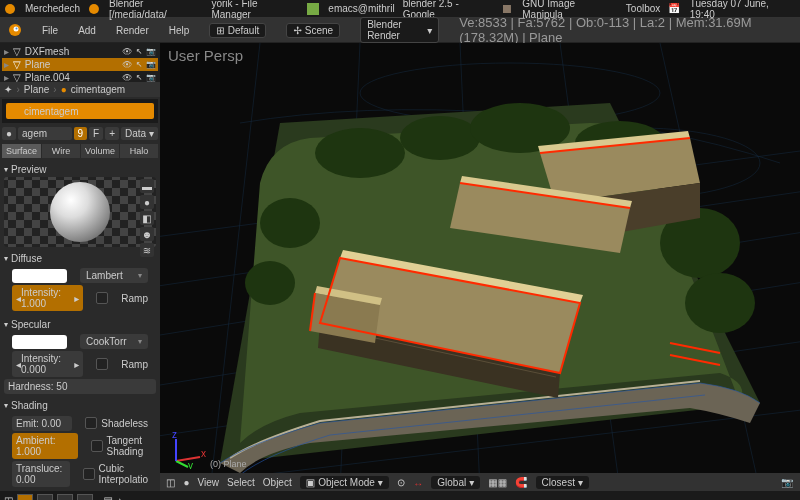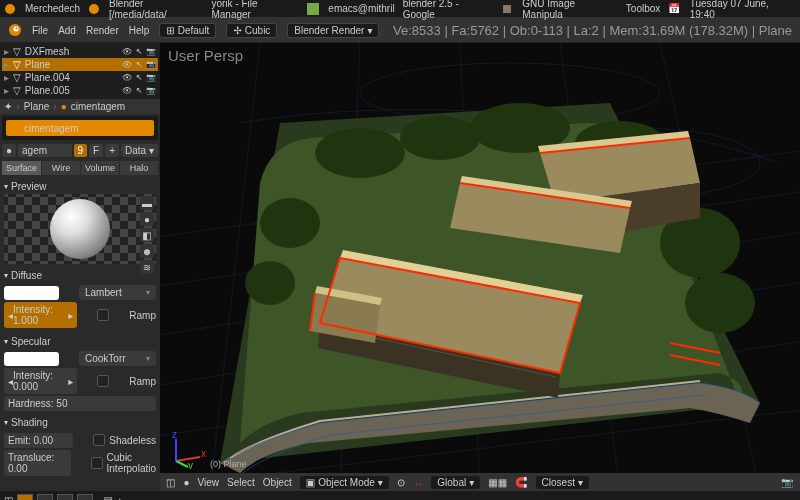--- a/index.html
+++ b/index.html
@@ -1,20 +1,20 @@
 <!DOCTYPE html>
 <html><head>
 <meta charset="utf-8">
 <style>
 *{margin:0;padding:0;box-sizing:border-box;font-family:Arial,sans-serif;font-size:10px;color:#ccc}
 body{background:#000;width:800px;height:500px;overflow:hidden;position:relative}
 .taskbar{height:18px;background:#1a1a1a;display:flex;align-items:center;padding:0 4px;gap:8px;border-bottom:1px solid #333}
 .taskbar-item{display:flex;align-items:center;gap:9px;color:#aaa;cursor:pointer}
 .taskbar-item svg{width:12px;height:12px}
-.menubar{height:16px;background:#323232;display:flex;align-items:center;gap:10px;padding:12px 8px;border-bottom:1px solid #222}
+.menubar{height:16px;background:#323232;display:flex;align-items:center;gap:20px;padding:12px 8px;border-bottom:1px solid #222}
 .menubar span{color:#ccc;cursor:pointer}
 .menubar .logo{display:flex;align-items:center}
 .menubar .field{background:#1a1a1a;border:1px solid #444;padding:1px 6px;border-radius:3px;display:flex;align-items:center;gap:3px}
 .menubar .stats{margin-left:auto;color:#999;font-size:13px}
 .main{display:flex;height:448px}
 .sidebar{width:160px;background:#2a2a2a;display:flex;flex-direction:column;overflow:hidden}
 .outliner{background:#1e1e1e;padding:2px;max-height:90px;overflow:hidden}
 .out-row{display:flex;align-items:center;gap:4px;padding:1px 2px;cursor:pointer}
 .out-row.sel{background:#b36f00;color:#fff}
 .out-row .tri{color:#888}
@@ -35,21 +35,21 @@
 .tabs{display:flex;gap:1px;padding:2px}
 .tab{flex:1;background:#3a3a3a;padding:2px 4px;text-align:center;border-radius:0;cursor:pointer;font-size:9px}
 .tab.active{background:#5a5a5a}
 .panel{padding:2px 4px}
 .panel-hdr{display:flex;align-items:center;gap:3px;padding:2px 0;cursor:pointer;font-size:10px}
 .panel-hdr .tri{font-size:8px}
 .preview-box{width:100%;height:70px;background:repeating-conic-gradient(#444 0 25%,#222 0 50%) 50%/16px 16px;position:relative;border-radius:3px;display:flex;align-items:center;justify-content:center}
 .preview-sphere{width:60px;height:60px;border-radius:50%;background:radial-gradient(circle at 35% 30%,#fff 0%,#ddd 30%,#888 70%,#444 100%)}
 .preview-icons{position:absolute;right:2px;top:2px;display:flex;flex-direction:column;gap:2px}
 .preview-icons span{width:14px;height:14px;background:#333;border-radius:2px;display:flex;align-items:center;justify-content:center;cursor:pointer}
-.prop-row{display:flex;align-items:center;gap:20px;margin:2px 0}
+.prop-row{display:flex;align-items:center;gap:13px;margin:2px 8px}
 .color-swatch{width:55px;height:14px;background:#fff;border-radius:3px;cursor:pointer}
 .prop-btn{flex:1;background:#3a3a3a;padding:2px 6px;border-radius:3px;cursor:pointer;display:flex;align-items:center;justify-content:space-between}
 .prop-btn .chev{font-size:8px;color:#888}
 .slider-btn{background:#3a3a3a;padding:2px 4px;border-radius:3px;display:flex;align-items:center;justify-content:space-between;cursor:pointer;font-size:9px}
 .slider-btn.hl{background:#b36f00;color:#fff}
 .checkbox{width:12px;height:12px;background:#222;border:1px solid #555;border-radius:2px;cursor:pointer;flex-shrink:0}
 .chk-row{display:flex;align-items:center;gap:4px;margin:2px 0;font-size:9px}
 .viewport{flex:1;background:#0a0a0a;position:relative;overflow:hidden}
 .vp-header{position:absolute;top:4px;left:8px;font-size:15px;color:#888;z-index:10}
 .vp-axis{position:absolute;bottom:22px;left:8px;width:40px;height:40px}
@@ -108,21 +108,21 @@
         <circle cx="7" cy="7" r="6" fill="#e58a00"></circle>
         <circle cx="8" cy="6" r="2.5" fill="#fff"></circle>
         <circle cx="8.5" cy="5.5" r="1" fill="#4a90d9"></circle>
       </svg>
     </span>
   <span>File</span>
   <span>Add</span>
   <span>Render</span>
   <span>Help</span>
   <span class="field">⊞ <span>Default</span></span>
-  <span class="field">✢ <span>Cubic</span></span>
+  <span class="field">✢ <span>Scene</span></span>
   <span class="field"><span>Blender Render</span> ▾</span>
   <span class="stats">Ve:8533 | Fa:5762 | Ob:0-113 | La:2 | Mem:31.69M (178.32M) | Plane</span>
 </div>
 
 <div class="main">
 
   <div class="sidebar">
 
     <div class="outliner">
       <div class="out-row"><span class="tri">▸</span>▽<span>DXFmesh</span><span class="out-icons">
@@ -253,20 +253,29 @@
       <div class="prop-row">
         <div class="slider-btn" style="flex:1">
             <span>Emit: 0.00</span>
           </div>
         <div class="chk-row" style="flex:1">
             <div class="checkbox"></div>
             <span>Shadeless</span>
           </div>
       </div>
       <div class="prop-row">
+        <div class="slider-btn hl" style="flex:1">
+            <span>Ambient: 1.000</span>
+          </div>
+        <div class="chk-row" style="flex:1">
+            <div class="checkbox"></div>
+            <span>Tangent Shading</span>
+          </div>
+      </div>
+      <div class="prop-row">
         <div class="slider-btn" style="flex:1">
             <span>Transluce: 0.00</span>
           </div>
         <div class="chk-row" style="flex:1">
             <div class="checkbox"></div>
             <span>Cubic Interpolatio</span>
           </div>
       </div>
     </div>
   </div>

